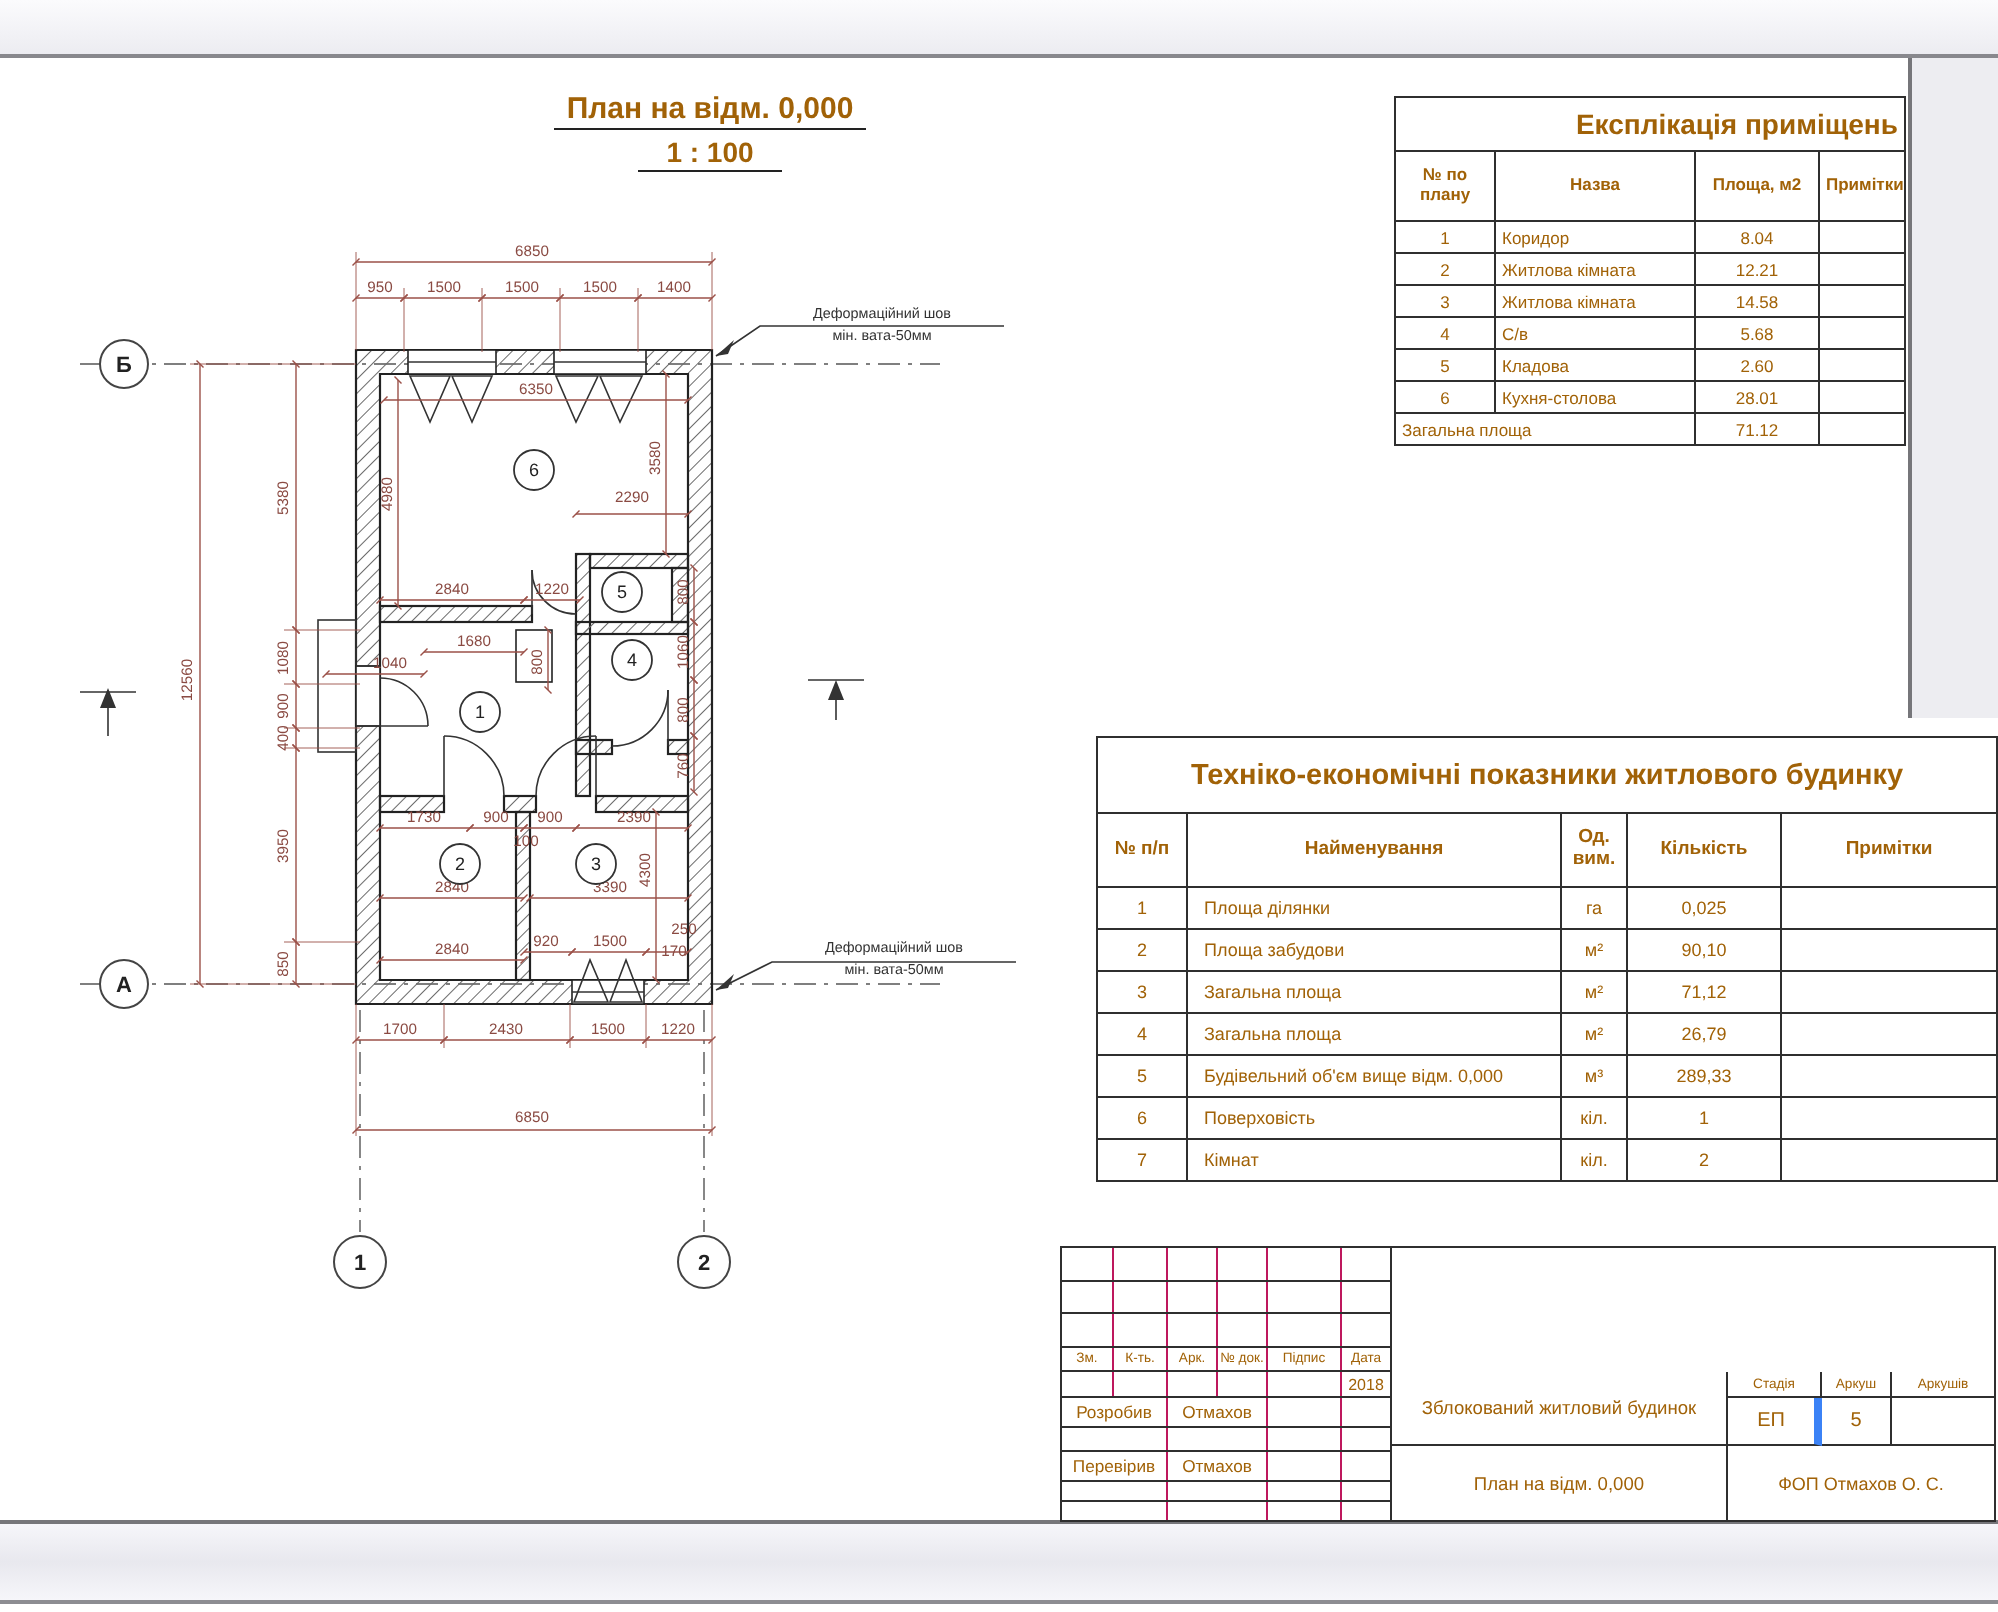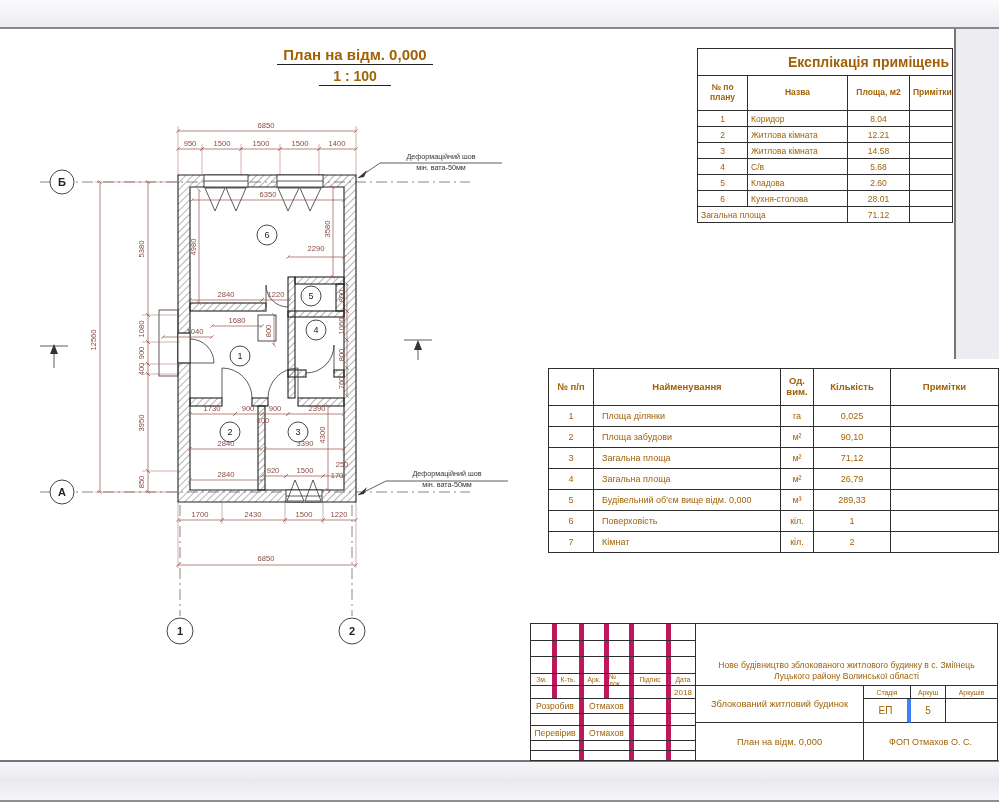--- a/index.html
+++ b/index.html
@@ -41,21 +41,21 @@
   #ind-table{left:548px;top:368px;width:450px;}
   #ind-table .ttl{font-size:14.5px;font-weight:700;text-align:center;height:37px;}
   #ind-table th{font-size:9.5px;font-weight:700;text-align:center;height:36px;white-space:normal;line-height:1.15;}
   #ind-table td{font-size:9px;height:20px;text-align:center;}
   #ind-table td.nm{text-align:left;padding-left:8px;}
   
   #tblock{position:absolute;left:530px;top:623px;width:466px;height:136px;border:1.6px solid #2f2f2f;background:#fff;font-size:9px;}
   #tblock .abs{position:absolute;box-sizing:border-box;}
   #tblock .c{display:flex;align-items:center;justify-content:center;text-align:center;}
   .lrow{position:absolute;left:0;width:165px;display:flex;box-sizing:border-box;border-top:1px solid #2f2f2f;}
-  .lrow>div{border-right:5px solid #be185d;height:100%;box-sizing:border-box;overflow:hidden;display:flex;align-items:center;justify-content:center;}
+  .lrow>div{border-right:1px solid #be185d;height:100%;box-sizing:border-box;overflow:hidden;display:flex;align-items:center;justify-content:center;}
   .lab7{font-size:6.8px;}
   .code{font-size:15px;font-weight:600;letter-spacing:1px;}
   .desc{font-size:8.6px;line-height:1.25;}
 </style>
 </head>
 <body>
 
 <div id="stage">
 
   <div class="top-strip"></div>
@@ -357,20 +357,23 @@
 
   <table id="ind-table" class="dtab">
     <colgroup>
         <col style="width:45px">
         <col style="width:187px">
         <col style="width:33px">
         <col style="width:77px">
         <col style="width:108px">
       </colgroup>
     <tbody>
+        <tr>
+          <td class="ttl" colspan="5">Техніко-економічні показники житлового будинку</td>
+        </tr>
     <tr id="ind-head">
 
     <th>№ п/п</th>
           <th>Найменування</th>
           <th>Од. вим.</th>
           <th>Кількість</th>
           <th>Примітки</th>
         </tr>
     </tbody>
       <tbody id="ind-body">
@@ -493,24 +496,20 @@
         <div style="width:37px"></div>
         <div style="width:25px;border-right:1.4px solid #2f2f2f;"></div>
     </div>
     <div class="lrow" style="top:126px;height:10px;">
       <div style="width:53px"></div>
         <div style="width:50px"></div>
         <div style="width:37px"></div>
         <div style="width:25px;border-right:1.4px solid #2f2f2f;"></div>
     </div>
 
-    <div class="abs c desc" style="left:165px;top:32px;width:301px;height:30px;border-bottom:1px solid #2f2f2f;flex-direction:column;">
-      <div>Нове будівництво зблокованого житлового будинку в с. Зміїнець</div>
-      <div>Луцького району Волинської області</div>
-    </div>
     <div class="abs c" style="left:165px;top:62px;width:168px;height:37px;border-bottom:1px solid #2f2f2f;border-right:1px solid #2f2f2f;font-size:9.3px;">Зблокований житловий будинок</div>
     <div class="abs c" style="left:165px;top:99px;width:168px;height:37px;border-right:1px solid #2f2f2f;font-size:9.3px;">План на відм. 0,000</div>
     <div class="abs c lab7" style="left:333px;top:62px;width:47px;height:13px;border-bottom:1px solid #2f2f2f;border-right:1px solid #2f2f2f;">Стадія</div>
     <div class="abs c lab7" style="left:380px;top:62px;width:35px;height:13px;border-bottom:1px solid #2f2f2f;border-right:1px solid #2f2f2f;">Аркуш</div>
     <div class="abs c lab7" style="left:415px;top:62px;width:51px;height:13px;border-bottom:1px solid #2f2f2f;">Аркушів</div>
     <div class="abs c" style="left:333px;top:75px;width:47px;height:24px;border-bottom:1px solid #2f2f2f;border-right:4px solid #3b82f6;font-size:10px;">ЕП</div>
     <div class="abs c" style="left:380px;top:75px;width:35px;height:24px;border-bottom:1px solid #2f2f2f;border-right:1px solid #2f2f2f;font-size:10px;">5</div>
     <div class="abs c" style="left:415px;top:75px;width:51px;height:24px;border-bottom:1px solid #2f2f2f;font-size:10px;"></div>
     <div class="abs c" style="left:333px;top:99px;width:133px;height:37px;font-size:9px;">ФОП Отмахов О. С.</div>
   </div>

